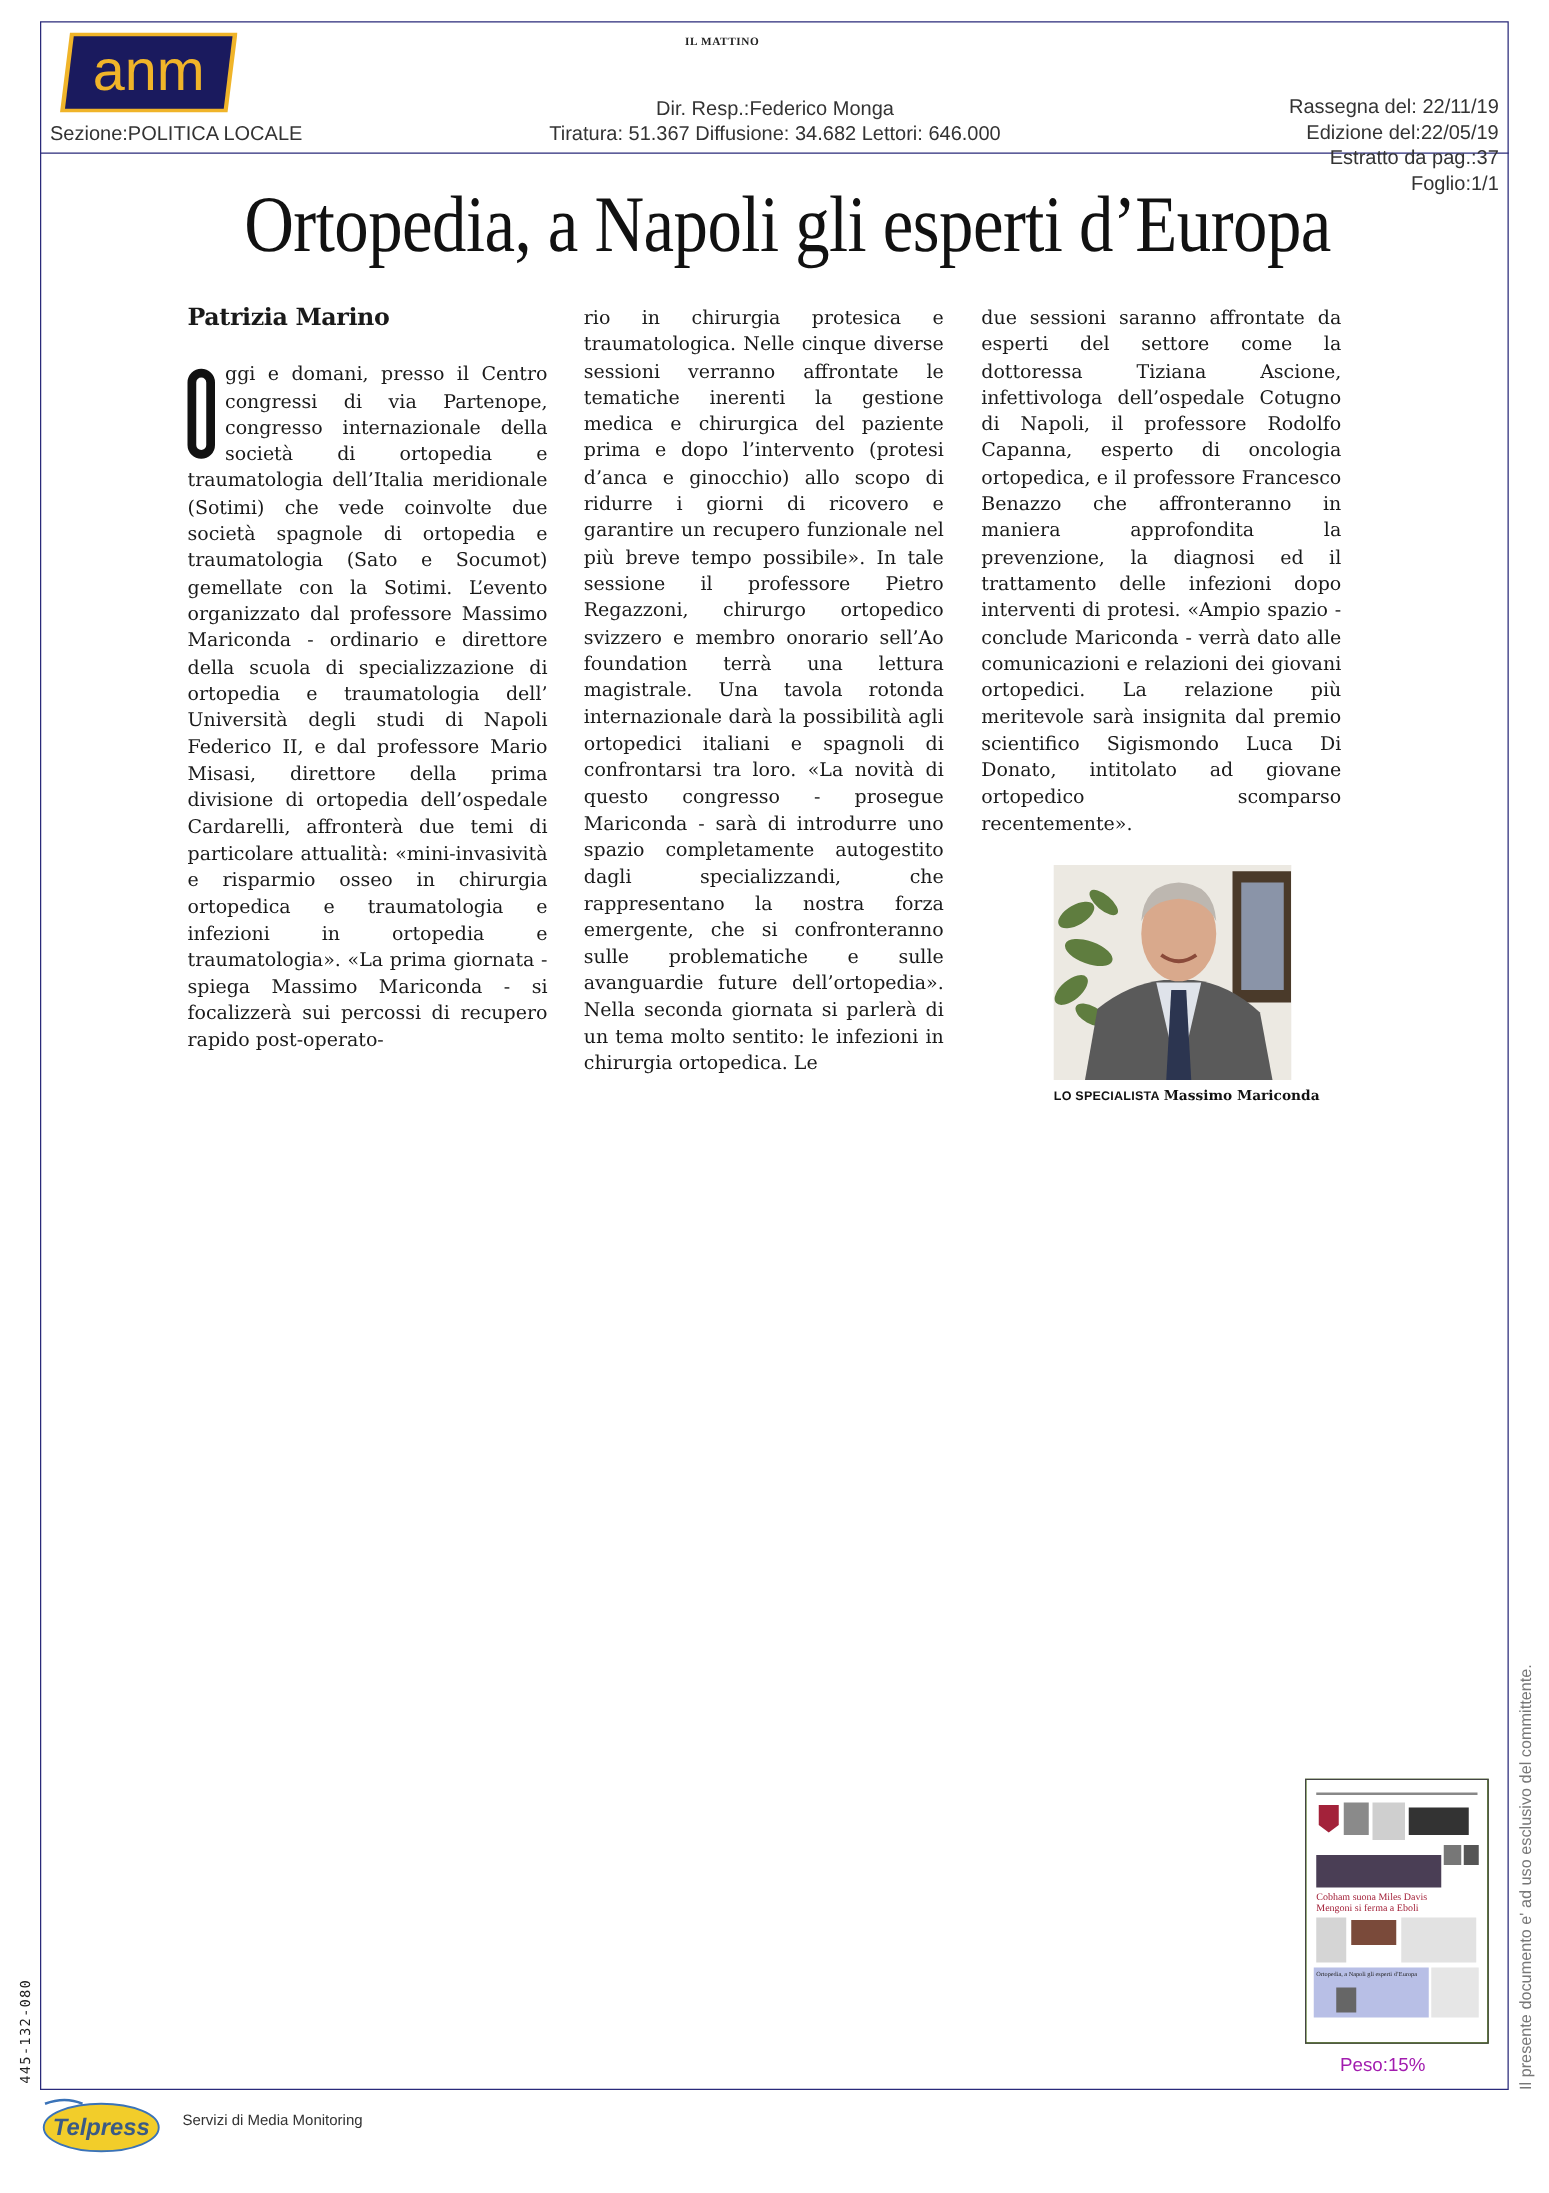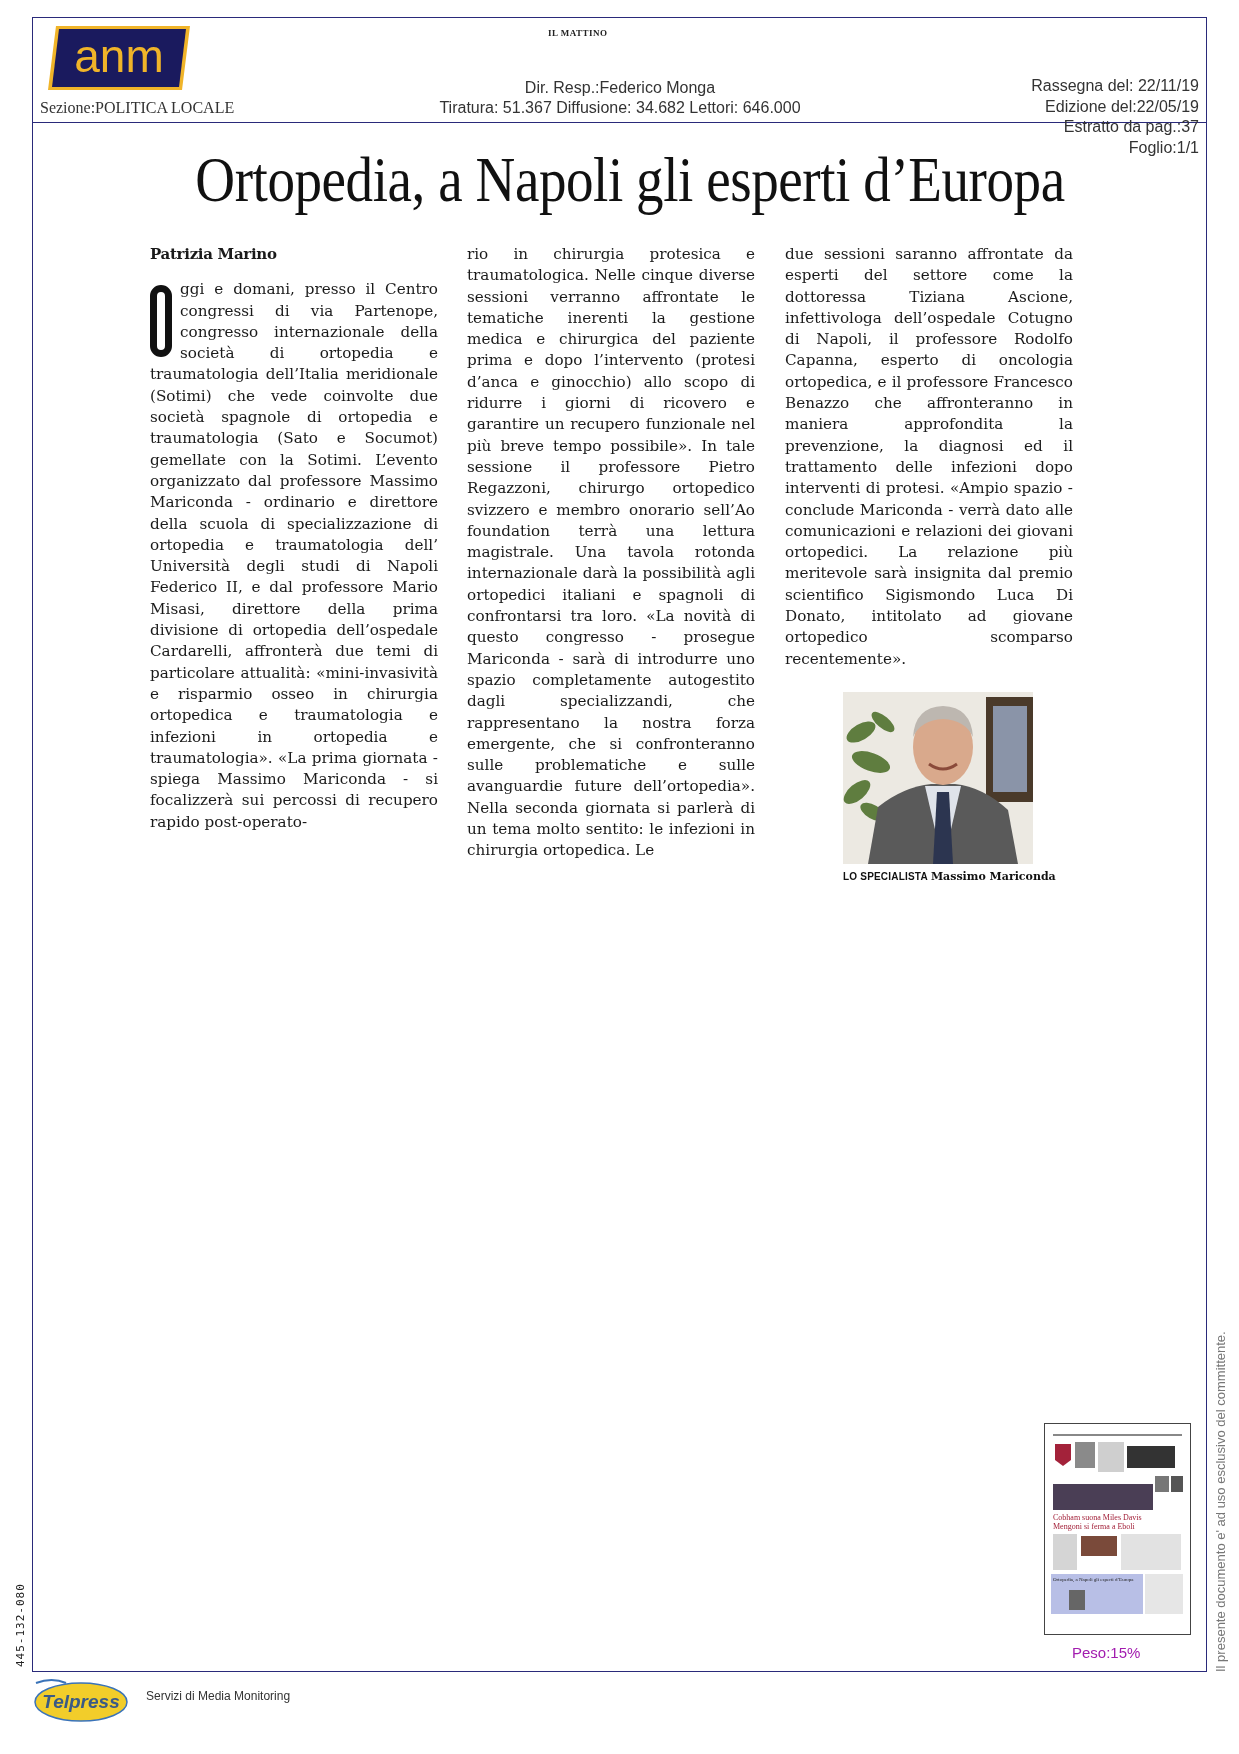--- a/index.html
+++ b/index.html
@@ -5,39 +5,39 @@
   html, body { margin:0; padding:0; background:#ffffff; }
   body { width:1239px; height:1754px; position:relative; overflow:hidden; font-family:"Liberation Sans", sans-serif; color:#222; }
 
   
   .frame { position:absolute; left:32px; top:17px; width:1175px; height:1655px; border:1.5px solid #2a2a7a; box-sizing:border-box; }
   .header-rule { position:absolute; left:32px; top:122px; width:1175px; height:0; border-top:1.5px solid #2a2a7a; }
 
   
   .anm-logo { position:absolute; left:48px; top:26px; width:142px; height:64px; }
   .anm-logo svg { width:100%; height:100%; display:block; }
-  .sezione { position:absolute; left:40px; top:99px; font-size:16px; color:#333;font-family:Liberation Serif, serif; }
+  .sezione { position:absolute; left:40px; top:99px; font-size:16px; color:#333; }
 
   .masthead { position:absolute; left:420px; top:28px; width:400px; text-align:center; }
   .masthead .small { font-family:"Liberation Serif", serif; font-weight:bold; font-size:9px; letter-spacing:0.5px; color:#222; text-align:left; margin-left:128px; }
   .masthead .big { font-family:"DejaVu Serif", serif; font-weight:bold; font-size:34px; line-height:34px; color:#111; margin-top:-2px; letter-spacing:-0.5px; }
   .dir { position:absolute; left:420px; top:79px; width:400px; text-align:center; font-size:16px; color:#333; }
   .tiratura { position:absolute; left:380px; top:99px; width:480px; text-align:center; font-size:16px; color:#333; }
 
   .meta { position:absolute; right:40px; top:36px; text-align:right; font-size:16px; line-height:20.5px; color:#333;margin-top:40px; }
 
   
   .headline { position:absolute; left:60px; top:142px; width:1140px; text-align:center; font-family:"Liberation Serif", serif; font-size:64px; line-height:76px; color:#111; transform:scaleX(0.86); transform-origin:center; letter-spacing:-0.5px; }
 
   
   .col { position:absolute; top:244px; width:288px; font-family:"DejaVu Serif", serif; font-size:15.2px; line-height:21.3px; color:#1a1a1a; text-align:justify; hyphens:manual; }
   .col1 { left:150px; }
   .col2 { left:467px; top:244px; }
   .col3 { left:785px; top:244px; }
-  .byline { font-family:"DejaVu Serif", serif; font-weight:bold; font-size:15px; margin-bottom:14px; letter-spacing:-0.3px; }
+  .byline { font-family:"DejaVu Serif", serif; font-weight:bold; font-size:19px; margin-bottom:24px; letter-spacing:-0.3px; }
   .col p { margin:0; }
   .dropcap { float:left; width:22px; height:72px; margin:6px 8px 0 0; border:7px solid #111; border-radius:14px; box-sizing:border-box; }
 
   
   .photo { position:absolute; left:843px; top:692px; width:190px; height:172px; overflow:hidden; background:#e6e3dd; }
   .photo svg { width:100%; height:100%; display:block; }
   .caption { position:absolute; left:843px; top:870px; font-size:11px; color:#111; white-space:nowrap; }
   .caption .lbl { font-family:"Liberation Sans", sans-serif; font-weight:bold; font-size:10px; letter-spacing:0.2px; }
   .caption .name { font-family:"DejaVu Serif", serif; font-weight:bold; font-size:11px; }
 

